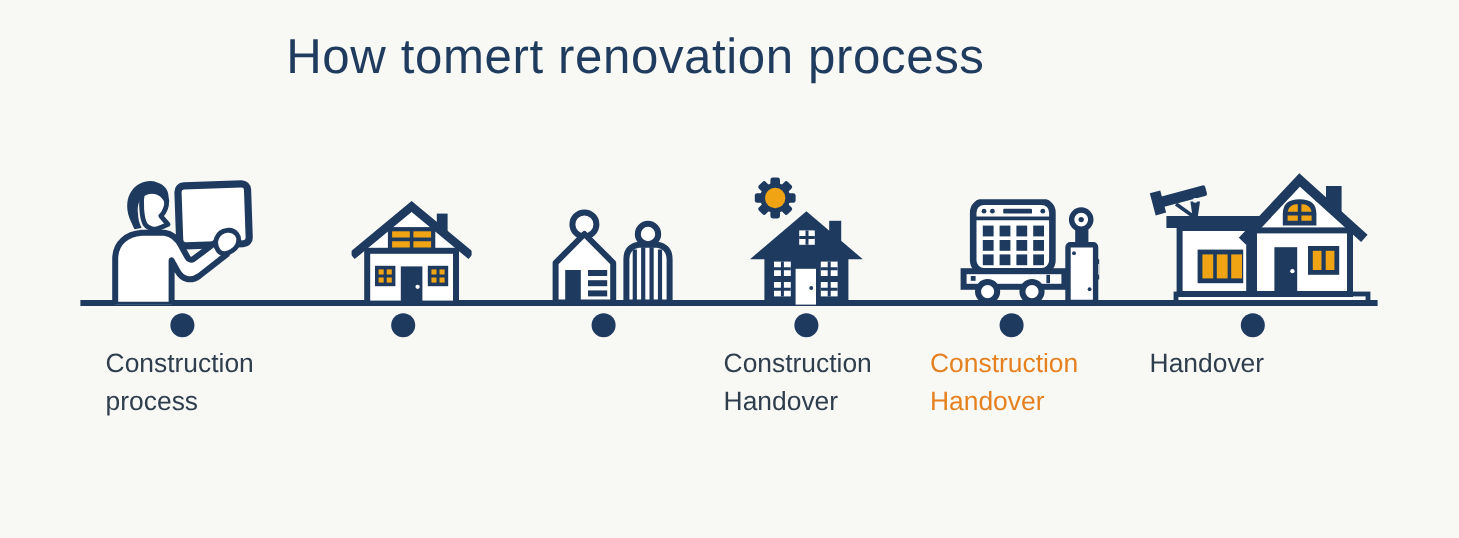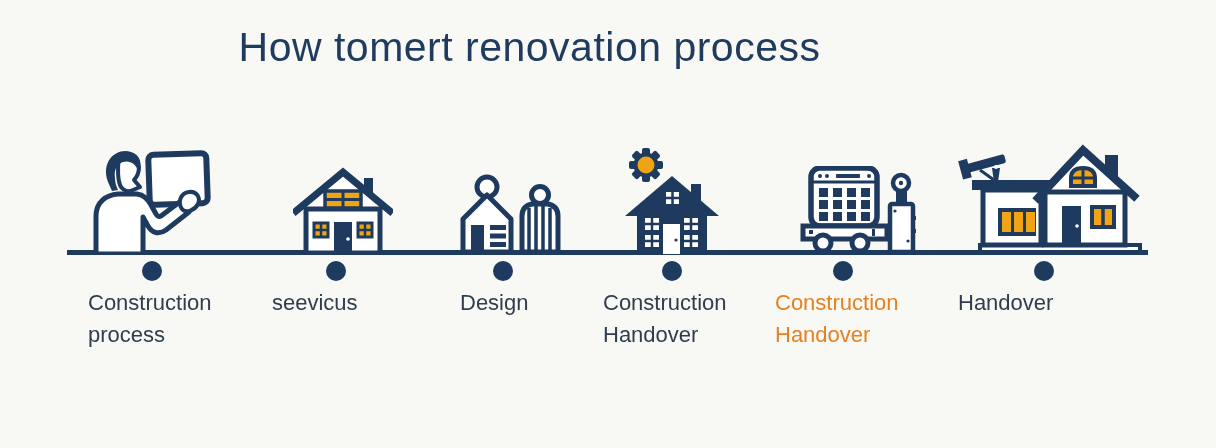--- a/index.html
+++ b/index.html
@@ -49,42 +49,37 @@
     <line x1="28" y1="57" x2="28" y2="71" stroke="#1e3a5f" stroke-width="2.5"></line>
     <line x1="21" y1="64" x2="35" y2="64" stroke="#1e3a5f" stroke-width="2.5"></line>
     <rect x="65" y="57" width="14" height="14" fill="#f0a414" stroke="#1e3a5f" stroke-width="3"></rect>
     <line x1="72" y1="57" x2="72" y2="71" stroke="#1e3a5f" stroke-width="2.5"></line>
     <line x1="65" y1="64" x2="79" y2="64" stroke="#1e3a5f" stroke-width="2.5"></line>
     <rect x="41" y="56" width="18" height="32" fill="#1e3a5f"></rect>
     <circle cx="55" cy="73" r="1.8" fill="#ffffff"></circle>
   </svg>
   <div class="dot" style="left:326px"></div>
   <div class="label" style="left:272px">
-    <div>seevicus</div>
   </div>
 
   <svg class="icon" style="left:455px;top:174px" width="110" height="80" viewBox="0 0 110 80">
     <circle cx="32" cy="13" r="10" fill="#ffffff" stroke="#1e3a5f" stroke-width="5"></circle>
     <path d="M8,78 L8,45 L32,21 L56,45 L56,78 Z" fill="#ffffff" stroke="#1e3a5f" stroke-width="5" stroke-linejoin="round"></path>
     <rect x="16" y="51" width="13" height="27" fill="#1e3a5f"></rect>
     <rect x="35" y="51" width="16" height="5" fill="#1e3a5f"></rect>
     <rect x="35" y="59.5" width="16" height="5" fill="#1e3a5f"></rect>
     <rect x="35" y="68" width="16" height="5" fill="#1e3a5f"></rect>
     <circle cx="85" cy="21" r="8.5" fill="#ffffff" stroke="#1e3a5f" stroke-width="5"></circle>
     <path d="M67,78 L67,42 Q67,32 77,30 L93,30 Q103,32 103,42 L103,78 Z" fill="#ffffff" stroke="#1e3a5f" stroke-width="5"></path>
     <line x1="74" y1="34" x2="74" y2="78" stroke="#1e3a5f" stroke-width="3.5"></line>
     <line x1="81" y1="32" x2="81" y2="78" stroke="#1e3a5f" stroke-width="3.5"></line>
     <line x1="88" y1="32" x2="88" y2="78" stroke="#1e3a5f" stroke-width="3.5"></line>
     <line x1="95" y1="34" x2="95" y2="78" stroke="#1e3a5f" stroke-width="3.5"></line>
   </svg>
   <div class="dot" style="left:493px"></div>
-  <div class="label" style="left:460px">
-    <div>Design</div>
-    <div></div>
-  </div>
 
   <svg class="icon" style="left:615px;top:142px" width="110" height="112" viewBox="0 0 110 112">
     <g transform="translate(31,23)">
       <rect x="-17" y="-4" width="34" height="8" rx="2" fill="#1e3a5f"></rect>
       <rect x="-17" y="-4" width="34" height="8" rx="2" fill="#1e3a5f" transform="rotate(45)"></rect>
       <rect x="-17" y="-4" width="34" height="8" rx="2" fill="#1e3a5f" transform="rotate(90)"></rect>
       <rect x="-17" y="-4" width="34" height="8" rx="2" fill="#1e3a5f" transform="rotate(135)"></rect>
       <circle r="12.5" fill="#1e3a5f"></circle>
       <circle r="8.5" fill="#f0a414"></circle>
     </g>

